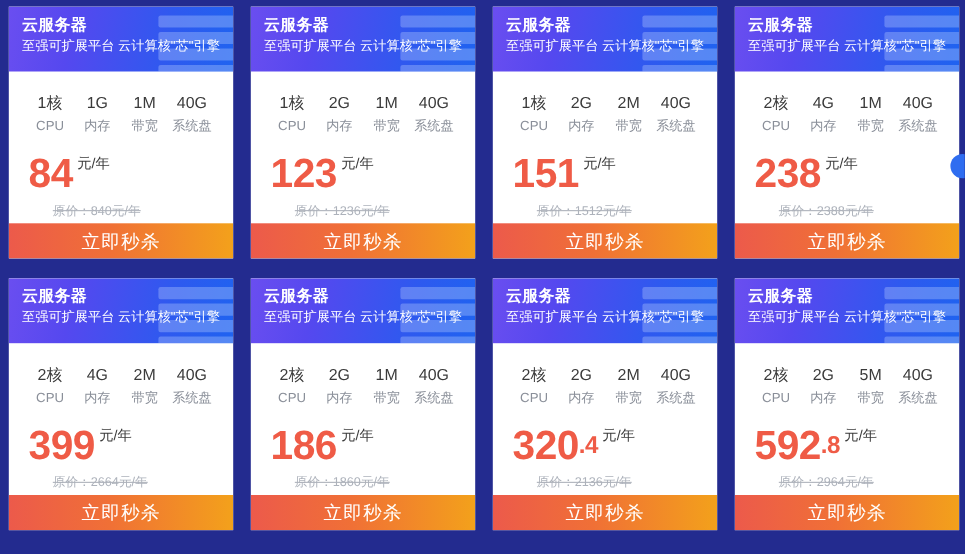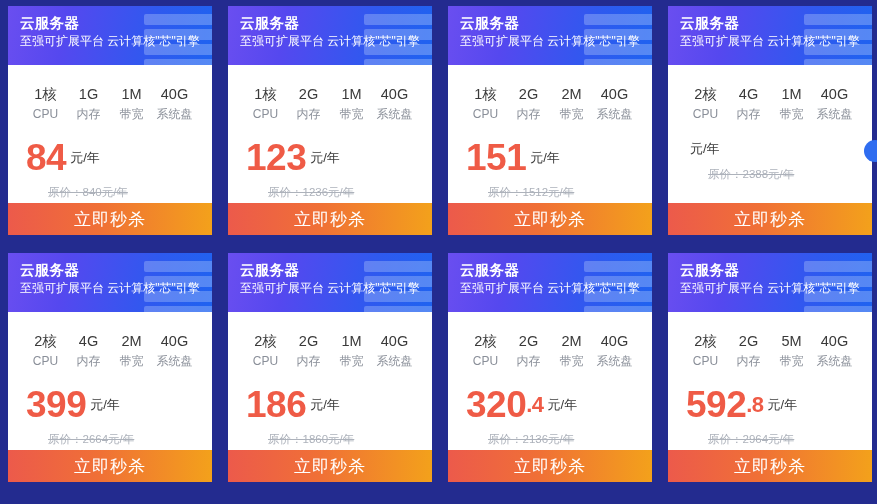--- a/index.html
+++ b/index.html
@@ -104,21 +104,21 @@
     color: #8a8f99;
     line-height: 18px;
     margin-top: 1px;
     white-space: nowrap;
   }
 
   
   .price-row {
     padding: 16px 0 0 18px;
     display: flex;
-    align-items: center;
+    align-items: flex-start;
   }
   .price-main {
     color: #ef5b46;
     font-size: 37px;
     font-weight: bold;
     line-height: 38px;
     letter-spacing: -.5px;
   }
   .price-dec {
     color: #ef5b46;
@@ -316,20 +316,21 @@
       <div class="spec">
         <div class="spec-val">1M</div>
         <div class="spec-lbl">带宽</div>
       </div>
       <div class="spec">
         <div class="spec-val">40G</div>
         <div class="spec-lbl">系统盘</div>
       </div>
     </div>
     <div class="price-row">
+      <span class="price-main">238</span>
       <span class="price-dec"></span>
       <span class="price-unit">元/年</span>
     </div>
     <div class="orig-price">原价：2388元/年</div>
     <button class="buy-btn">立即秒杀</button>
   </div>
 
   <div class="card">
     <div class="card-header">
       <div class="hdr-deco">

